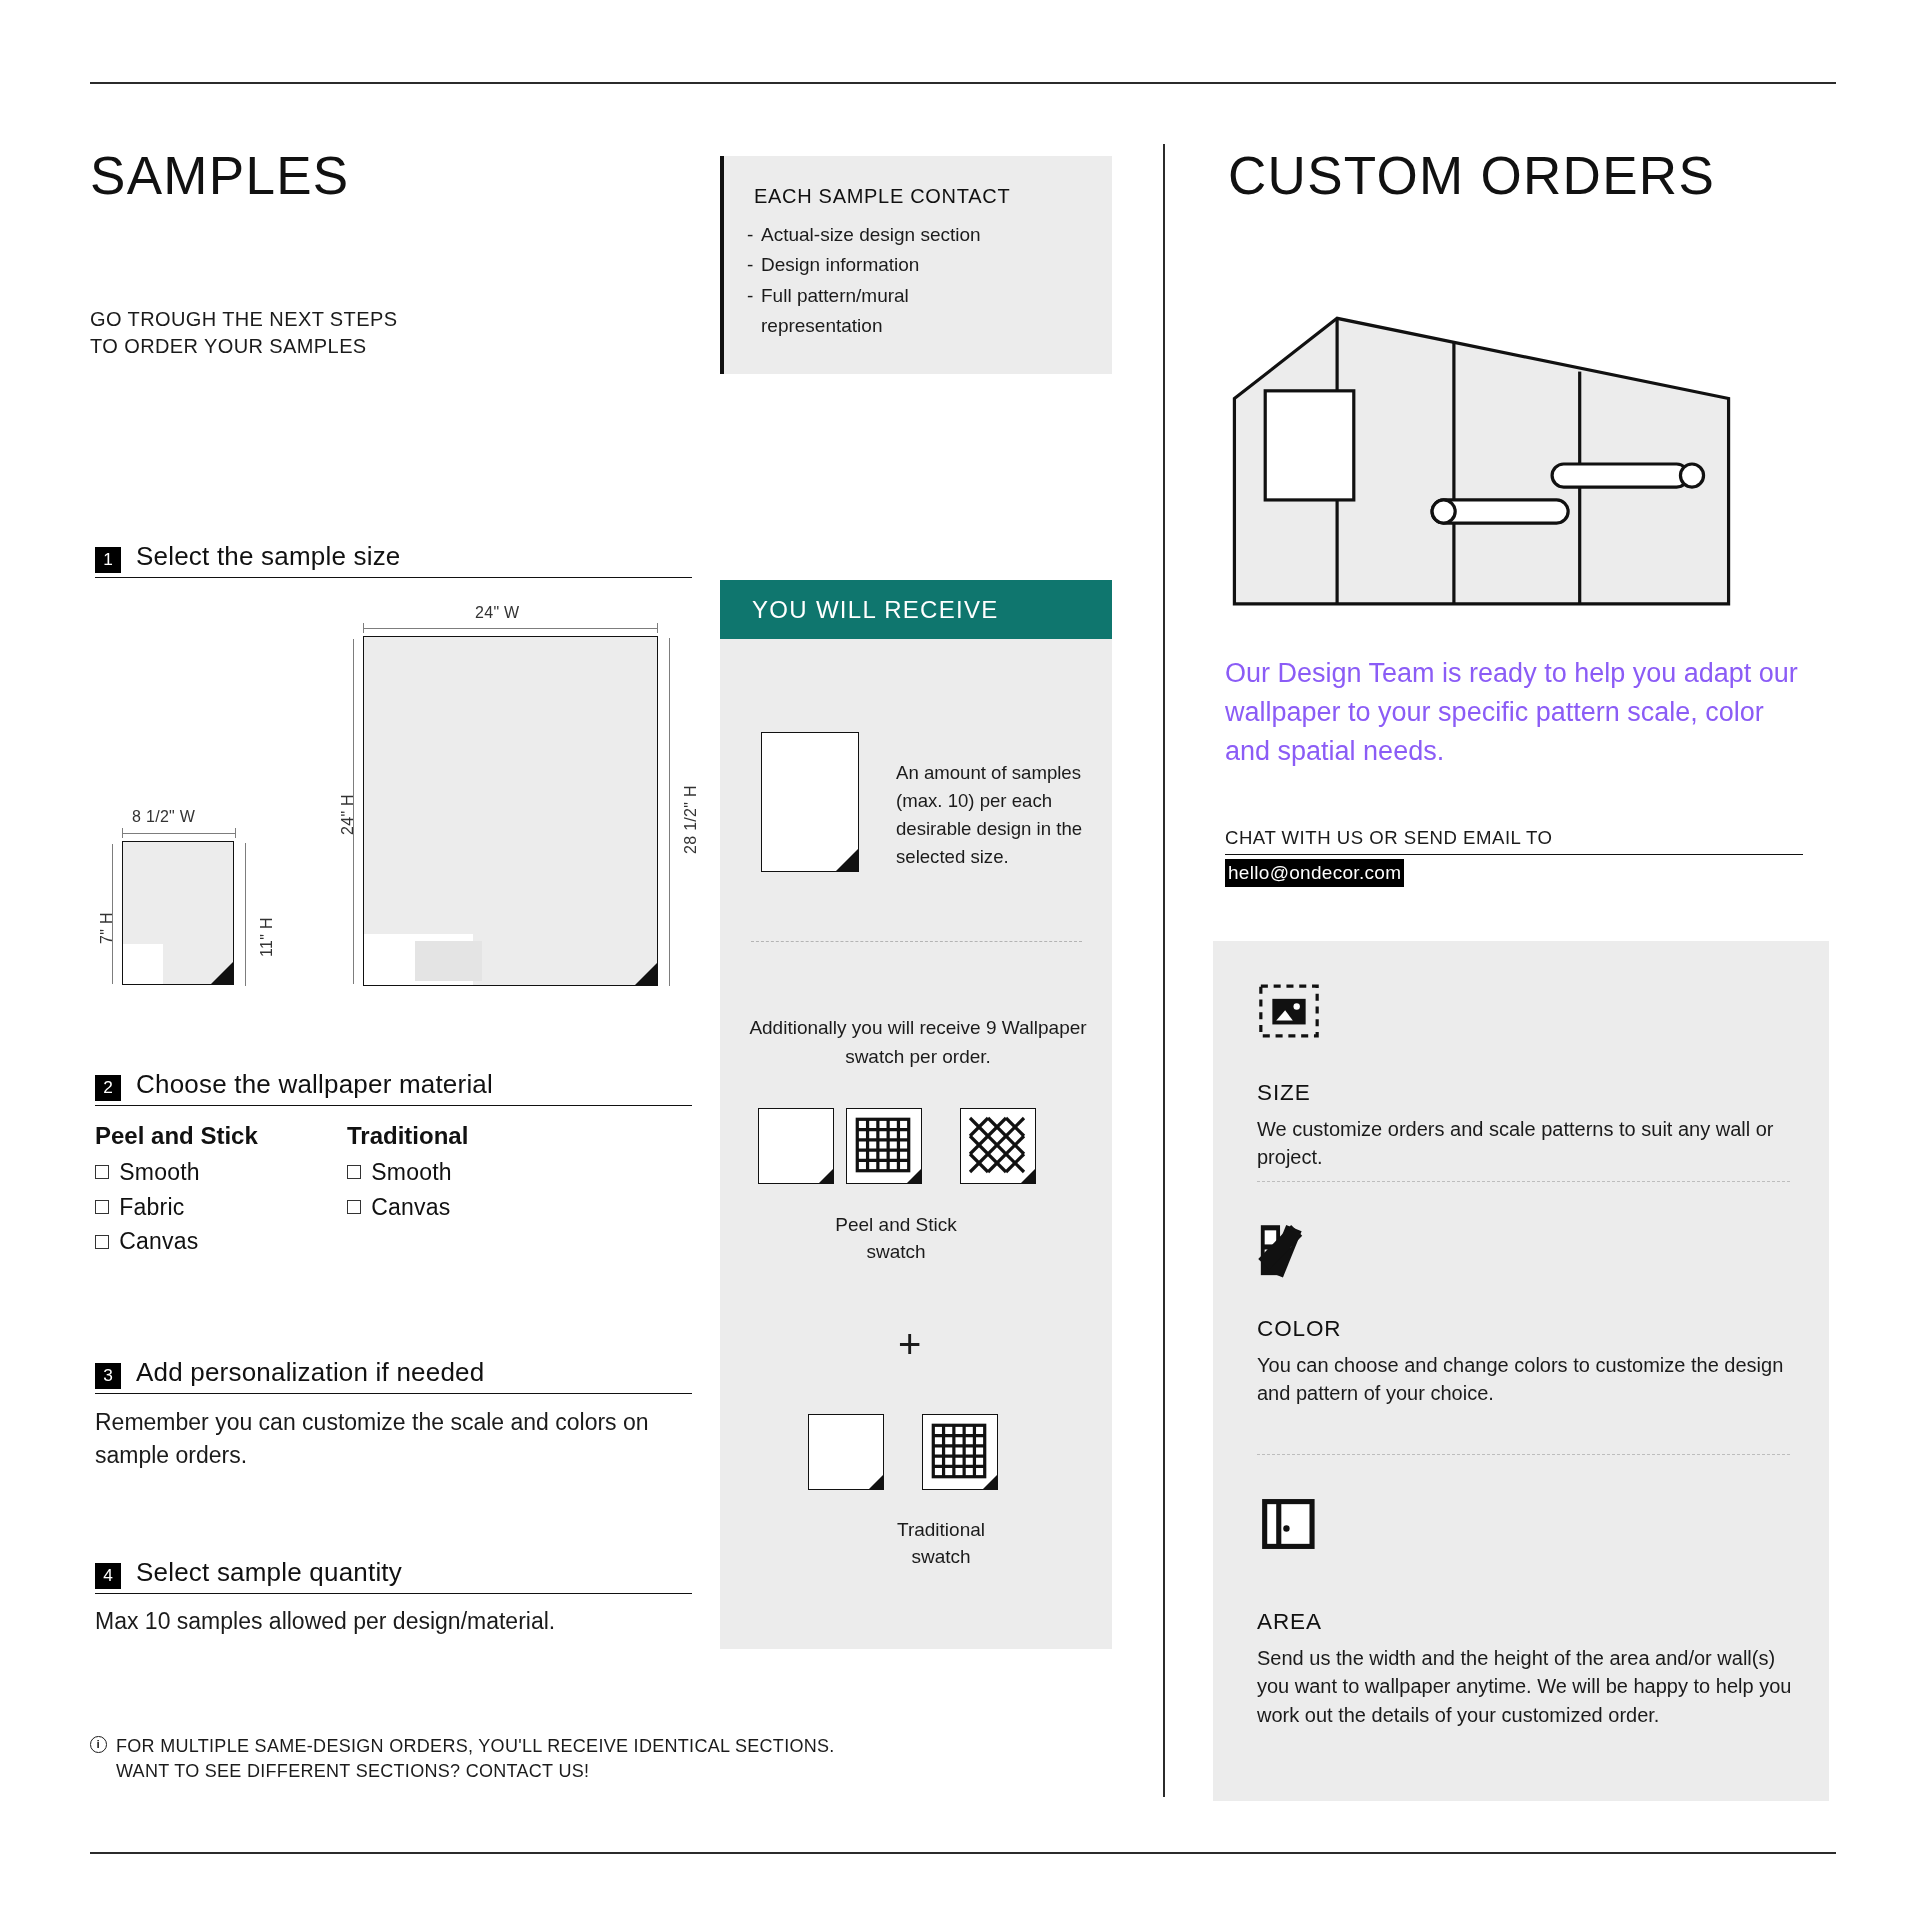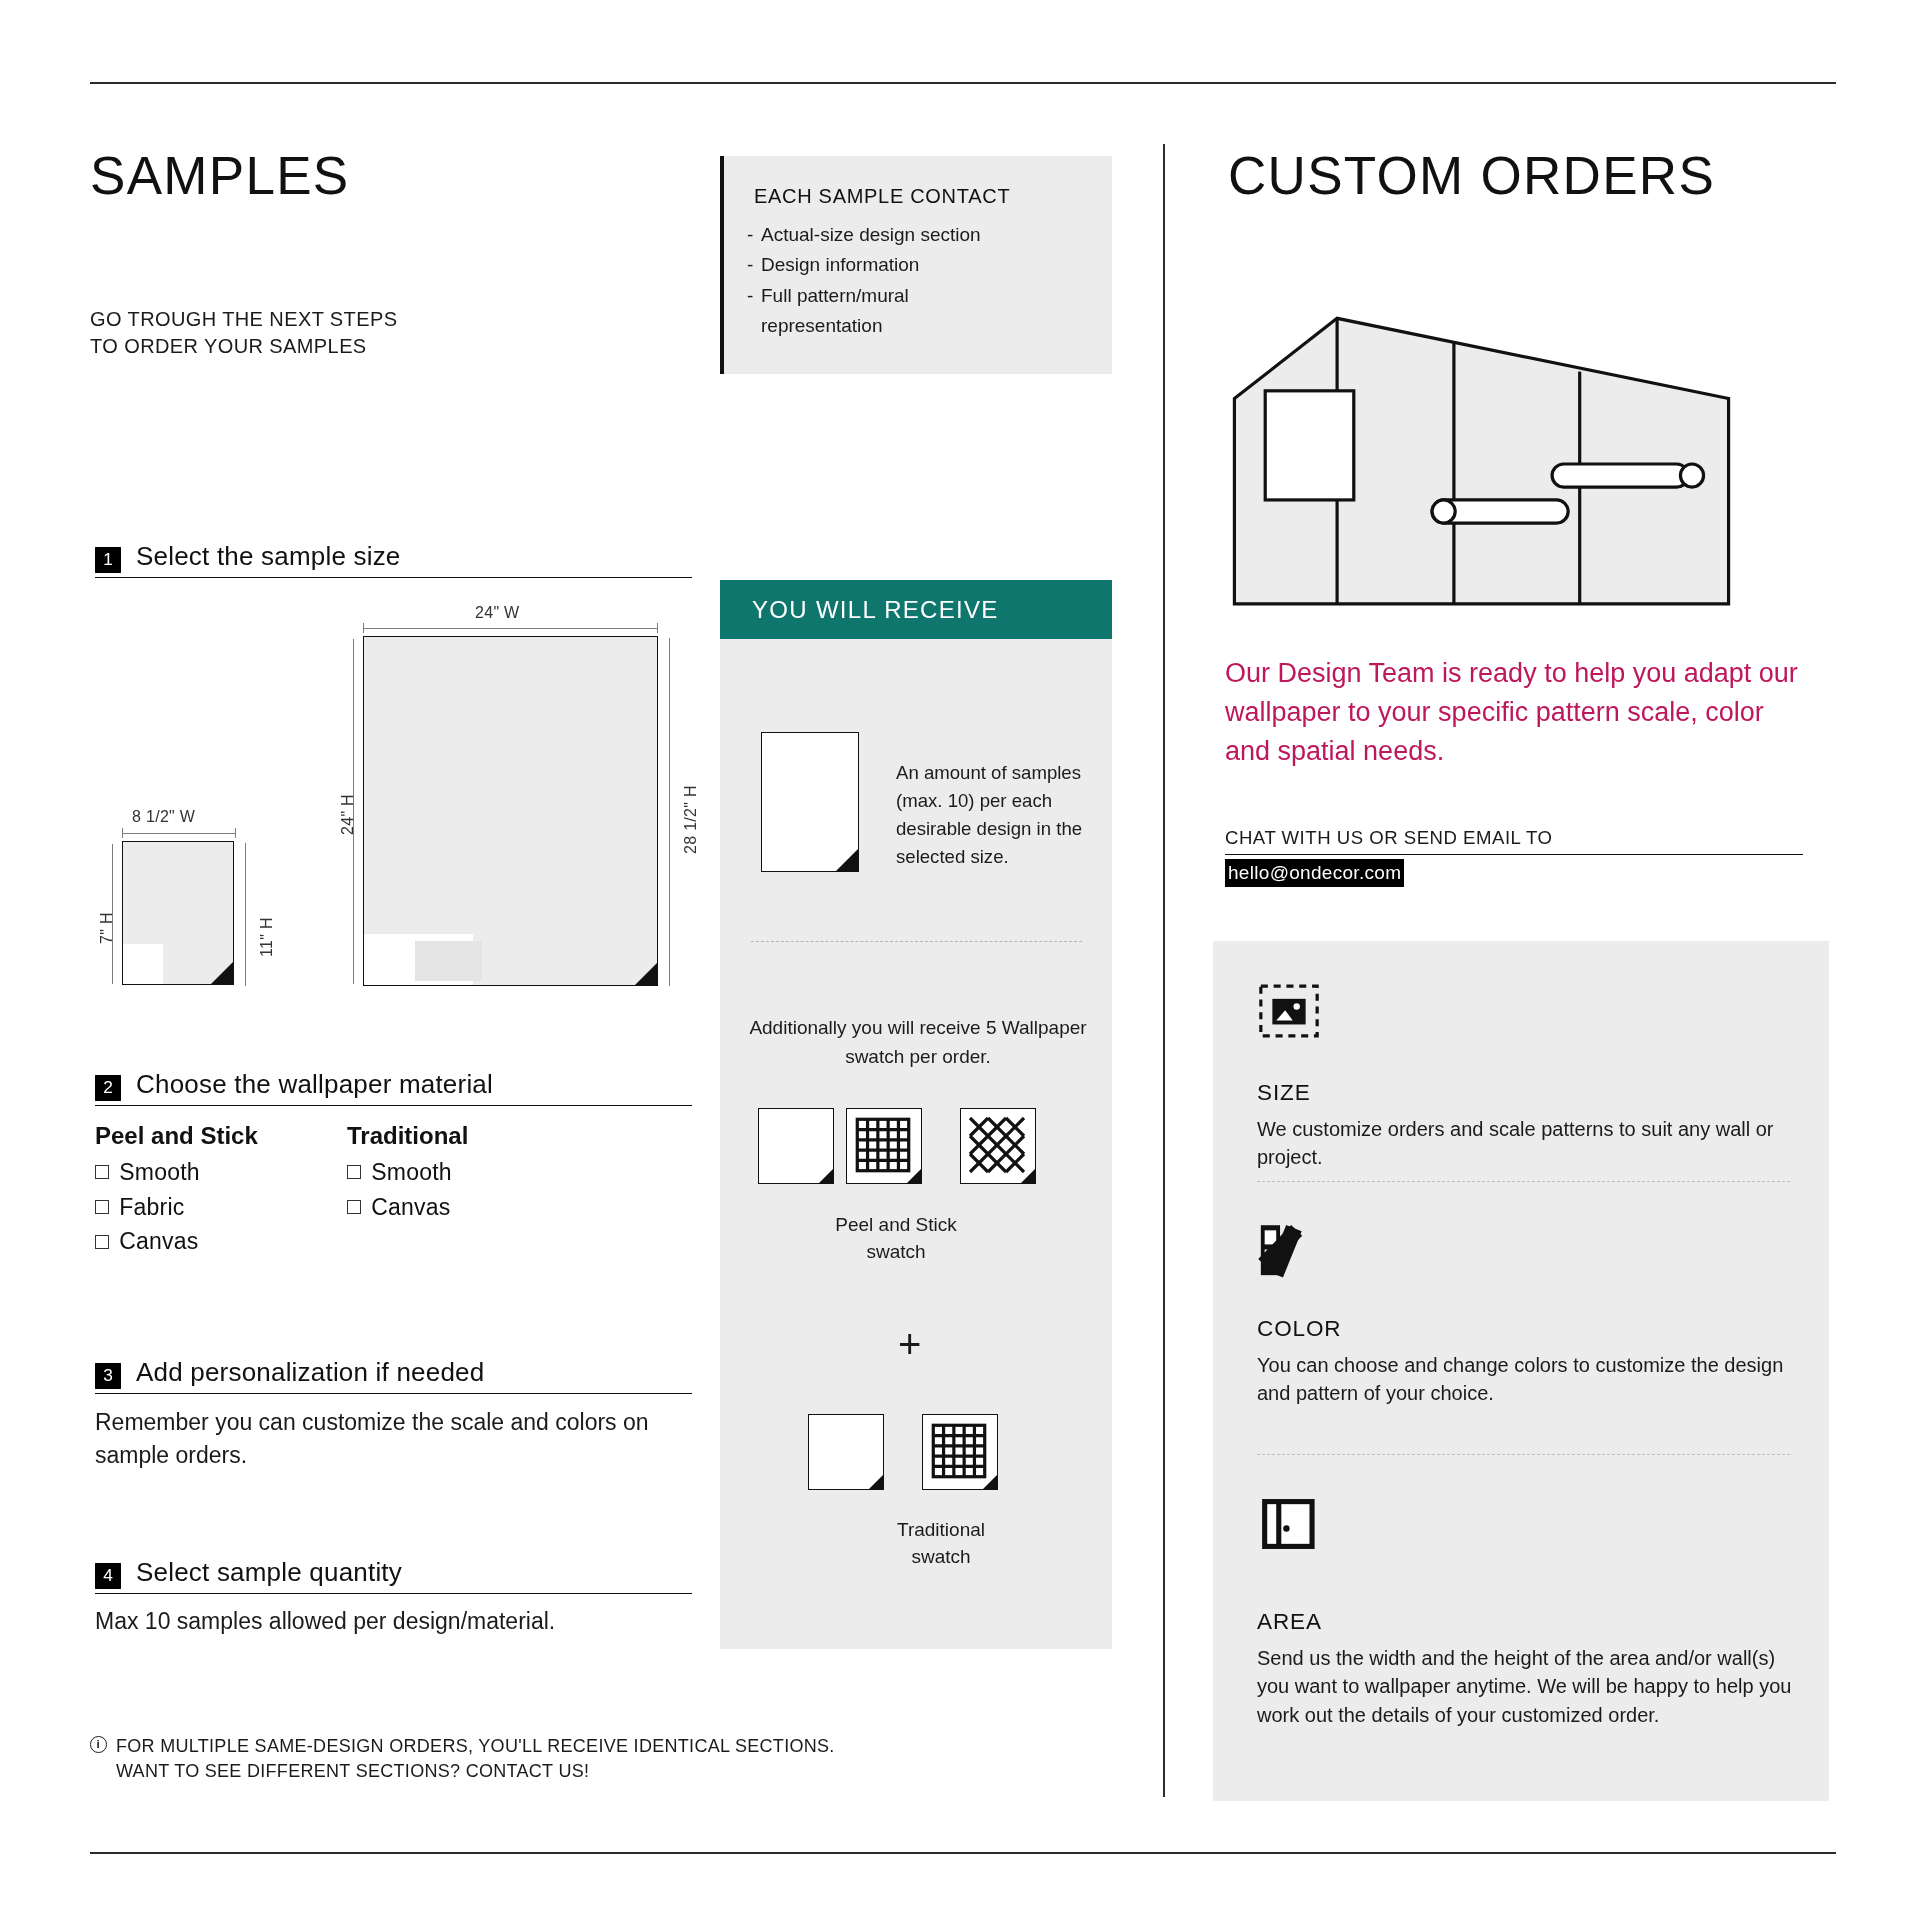--- a/index.html
+++ b/index.html
@@ -200,21 +200,21 @@
   
   .custom-title {
     position:absolute; left:1228px; top:149px;
     font-size:53px; letter-spacing:1.3px; font-weight:400; color:#111; line-height:1;
   }
   .house-art {
     position:absolute; left:1228px; top:302px; width:507px; height:315px;
   }
   .custom-para {
     position:absolute; left:1225px; top:654px; width:591px;
-    font-size:27px; line-height:1.45; color:#be185d;
+    font-size:27px; line-height:1.45; color:#8b5cf6;
   }
   .chat-label {
     position:absolute; left:1225px; top:827px; width:578px;
     font-size:18.6px; letter-spacing:0.5px; color:#1b1b1b;
   }
   .chat-rule {
     position:absolute; left:1225px; top:854px; width:578px; height:1.3px; background:#111;
   }
   .email-pill {
     position:absolute; left:1225px; top:859px; height:28px;
@@ -347,21 +347,21 @@
 
   <div class="receive-panel"></div>
   <div class="receive-header">YOU WILL RECEIVE</div>
 
   <div class="rec-sheet">
     <div class="corner-fold"></div>
   </div>
   <div class="rec-text">An amount of samples (max. 10) per each desirable design in the selected size.</div>
 
   <div class="dashed-sep"></div>
-  <div class="rec-add-text">Additionally you will receive 5 Wallpaper swatch per order.</div>
+  <div class="rec-add-text">Additionally you will receive 9 Wallpaper swatch per order.</div>
 
   <div class="swatch" style="left:758px; top:1108px;">
     <div class="fold"></div>
   </div>
   <div class="swatch" style="left:846px; top:1108px;">
     <svg width="72" height="72" viewBox="0 0 112 112" style="position:absolute;left:0;top:0;">
       <g stroke="#111" stroke-width="5">
         <rect x="16" y="16" width="80" height="80" fill="none"></rect>
         <line x1="32" y1="16" x2="32" y2="96"></line>
           <line x1="48" y1="16" x2="48" y2="96"></line>

